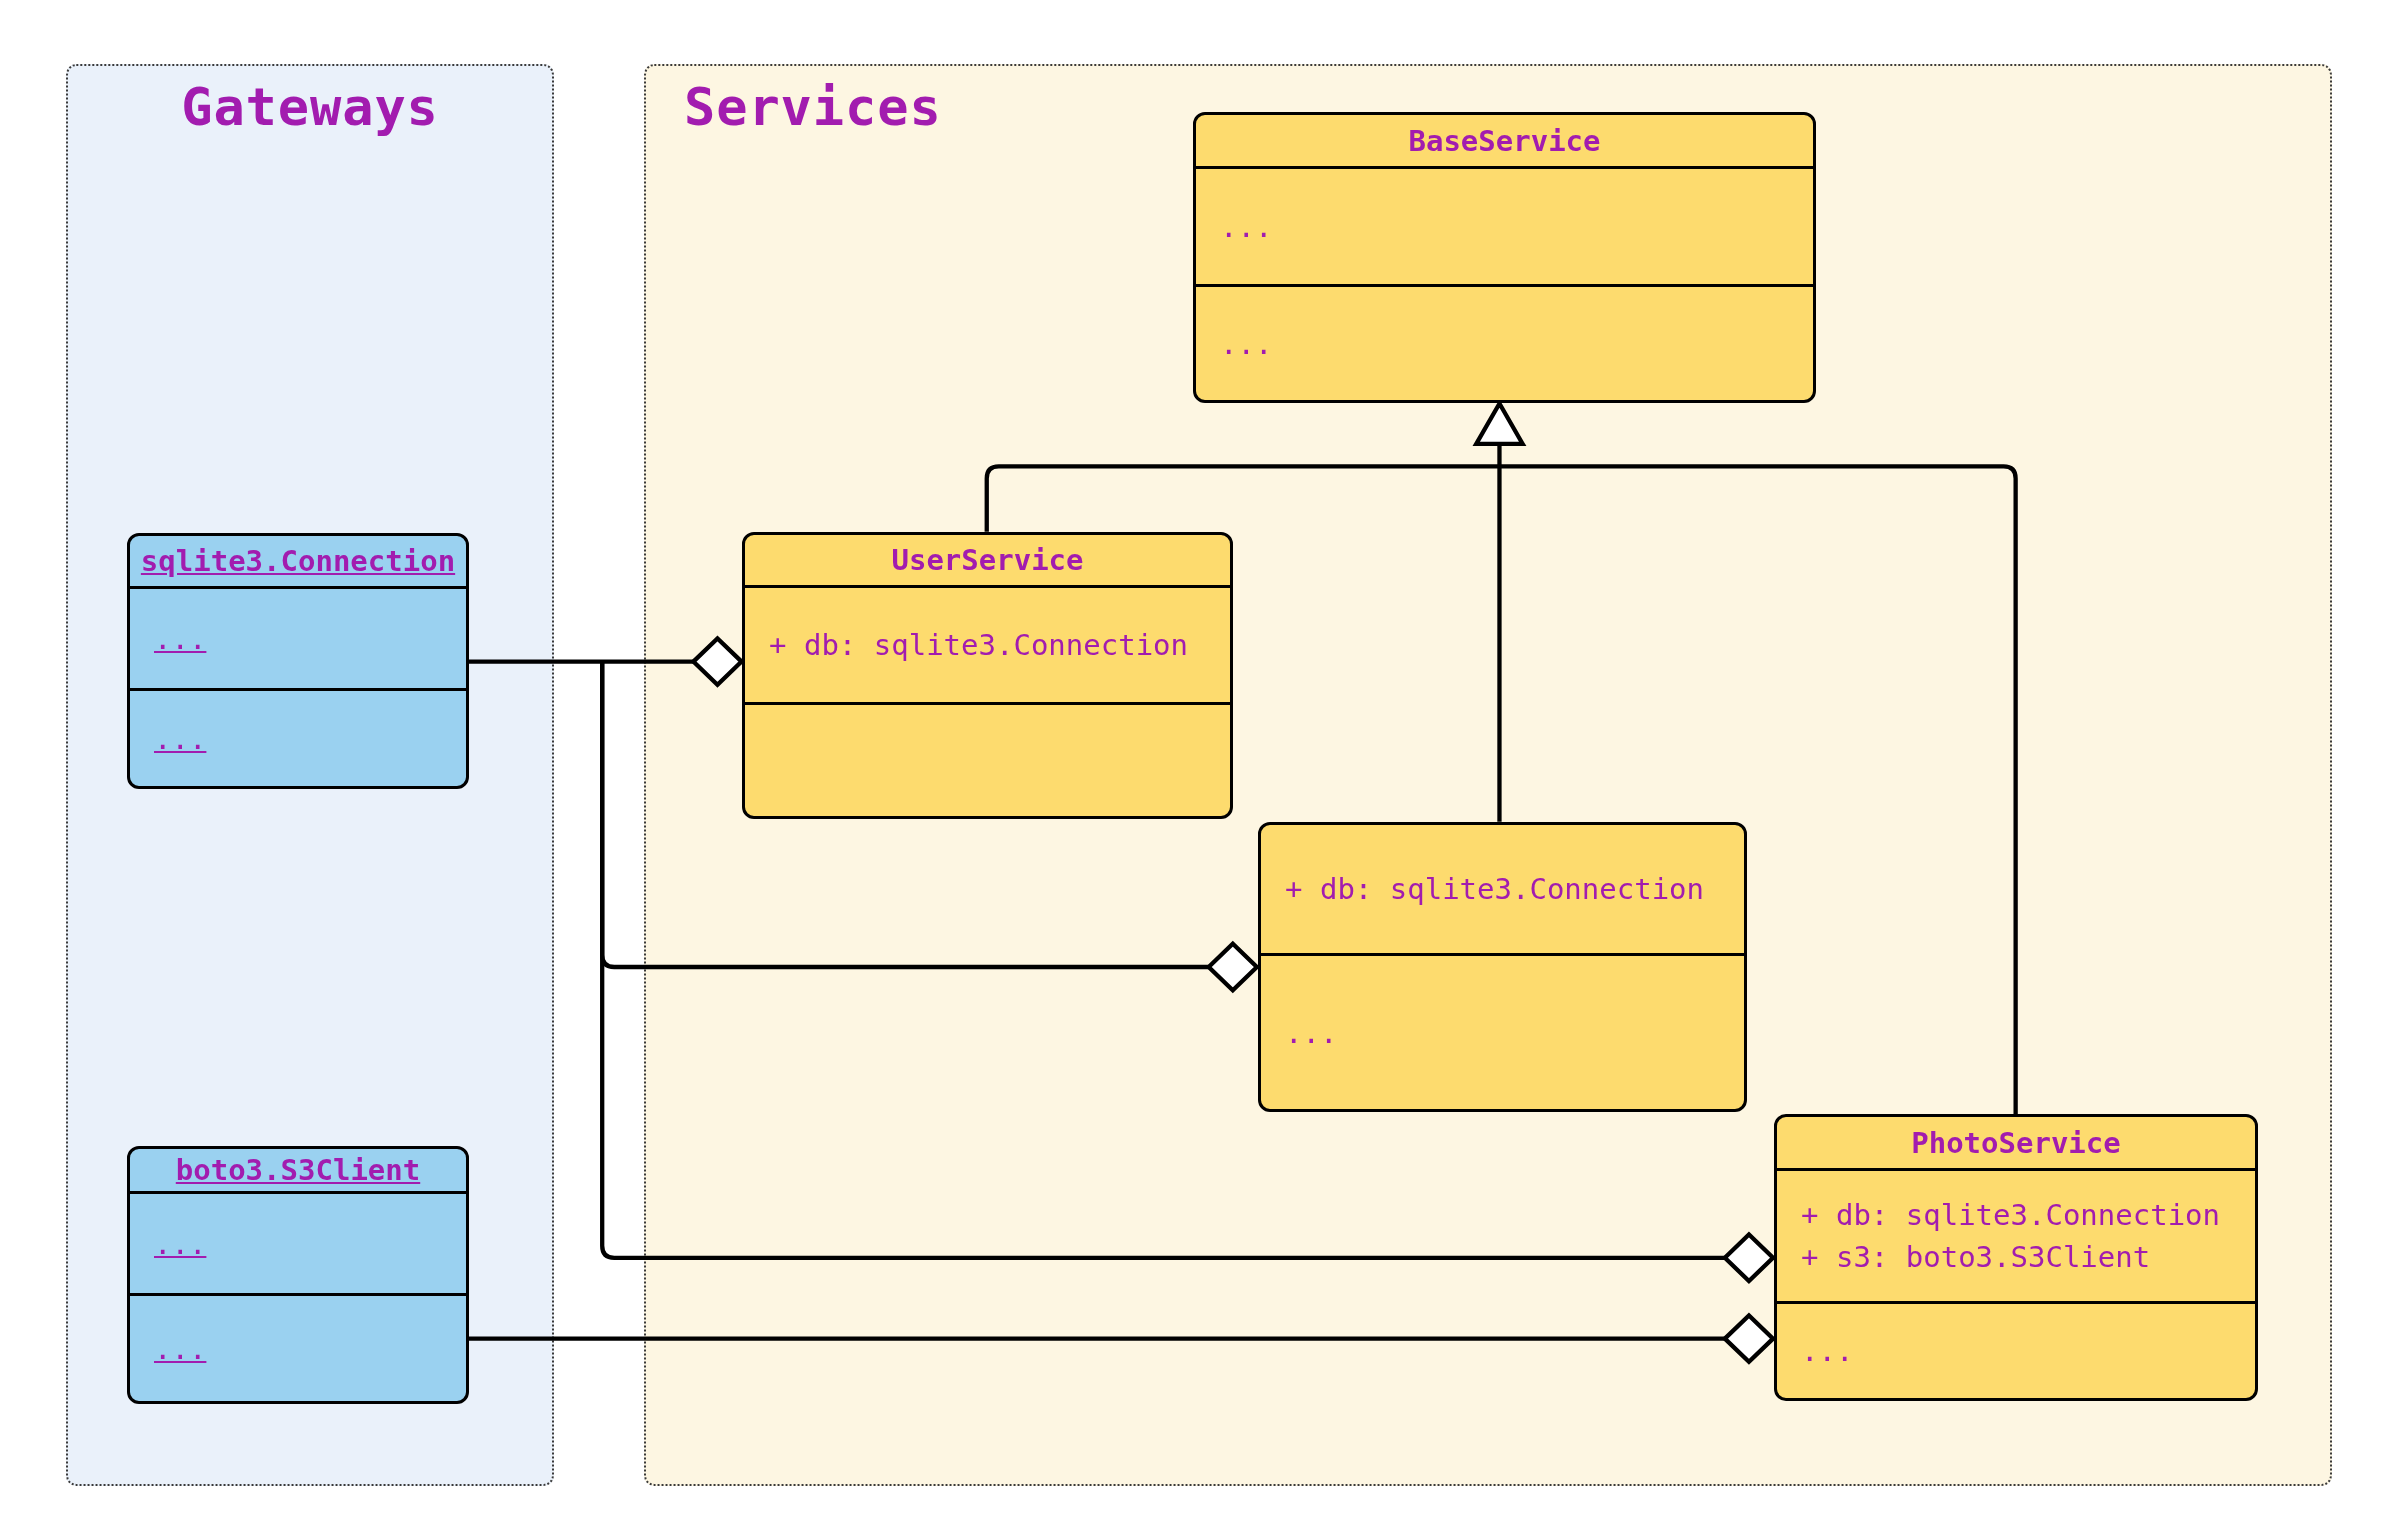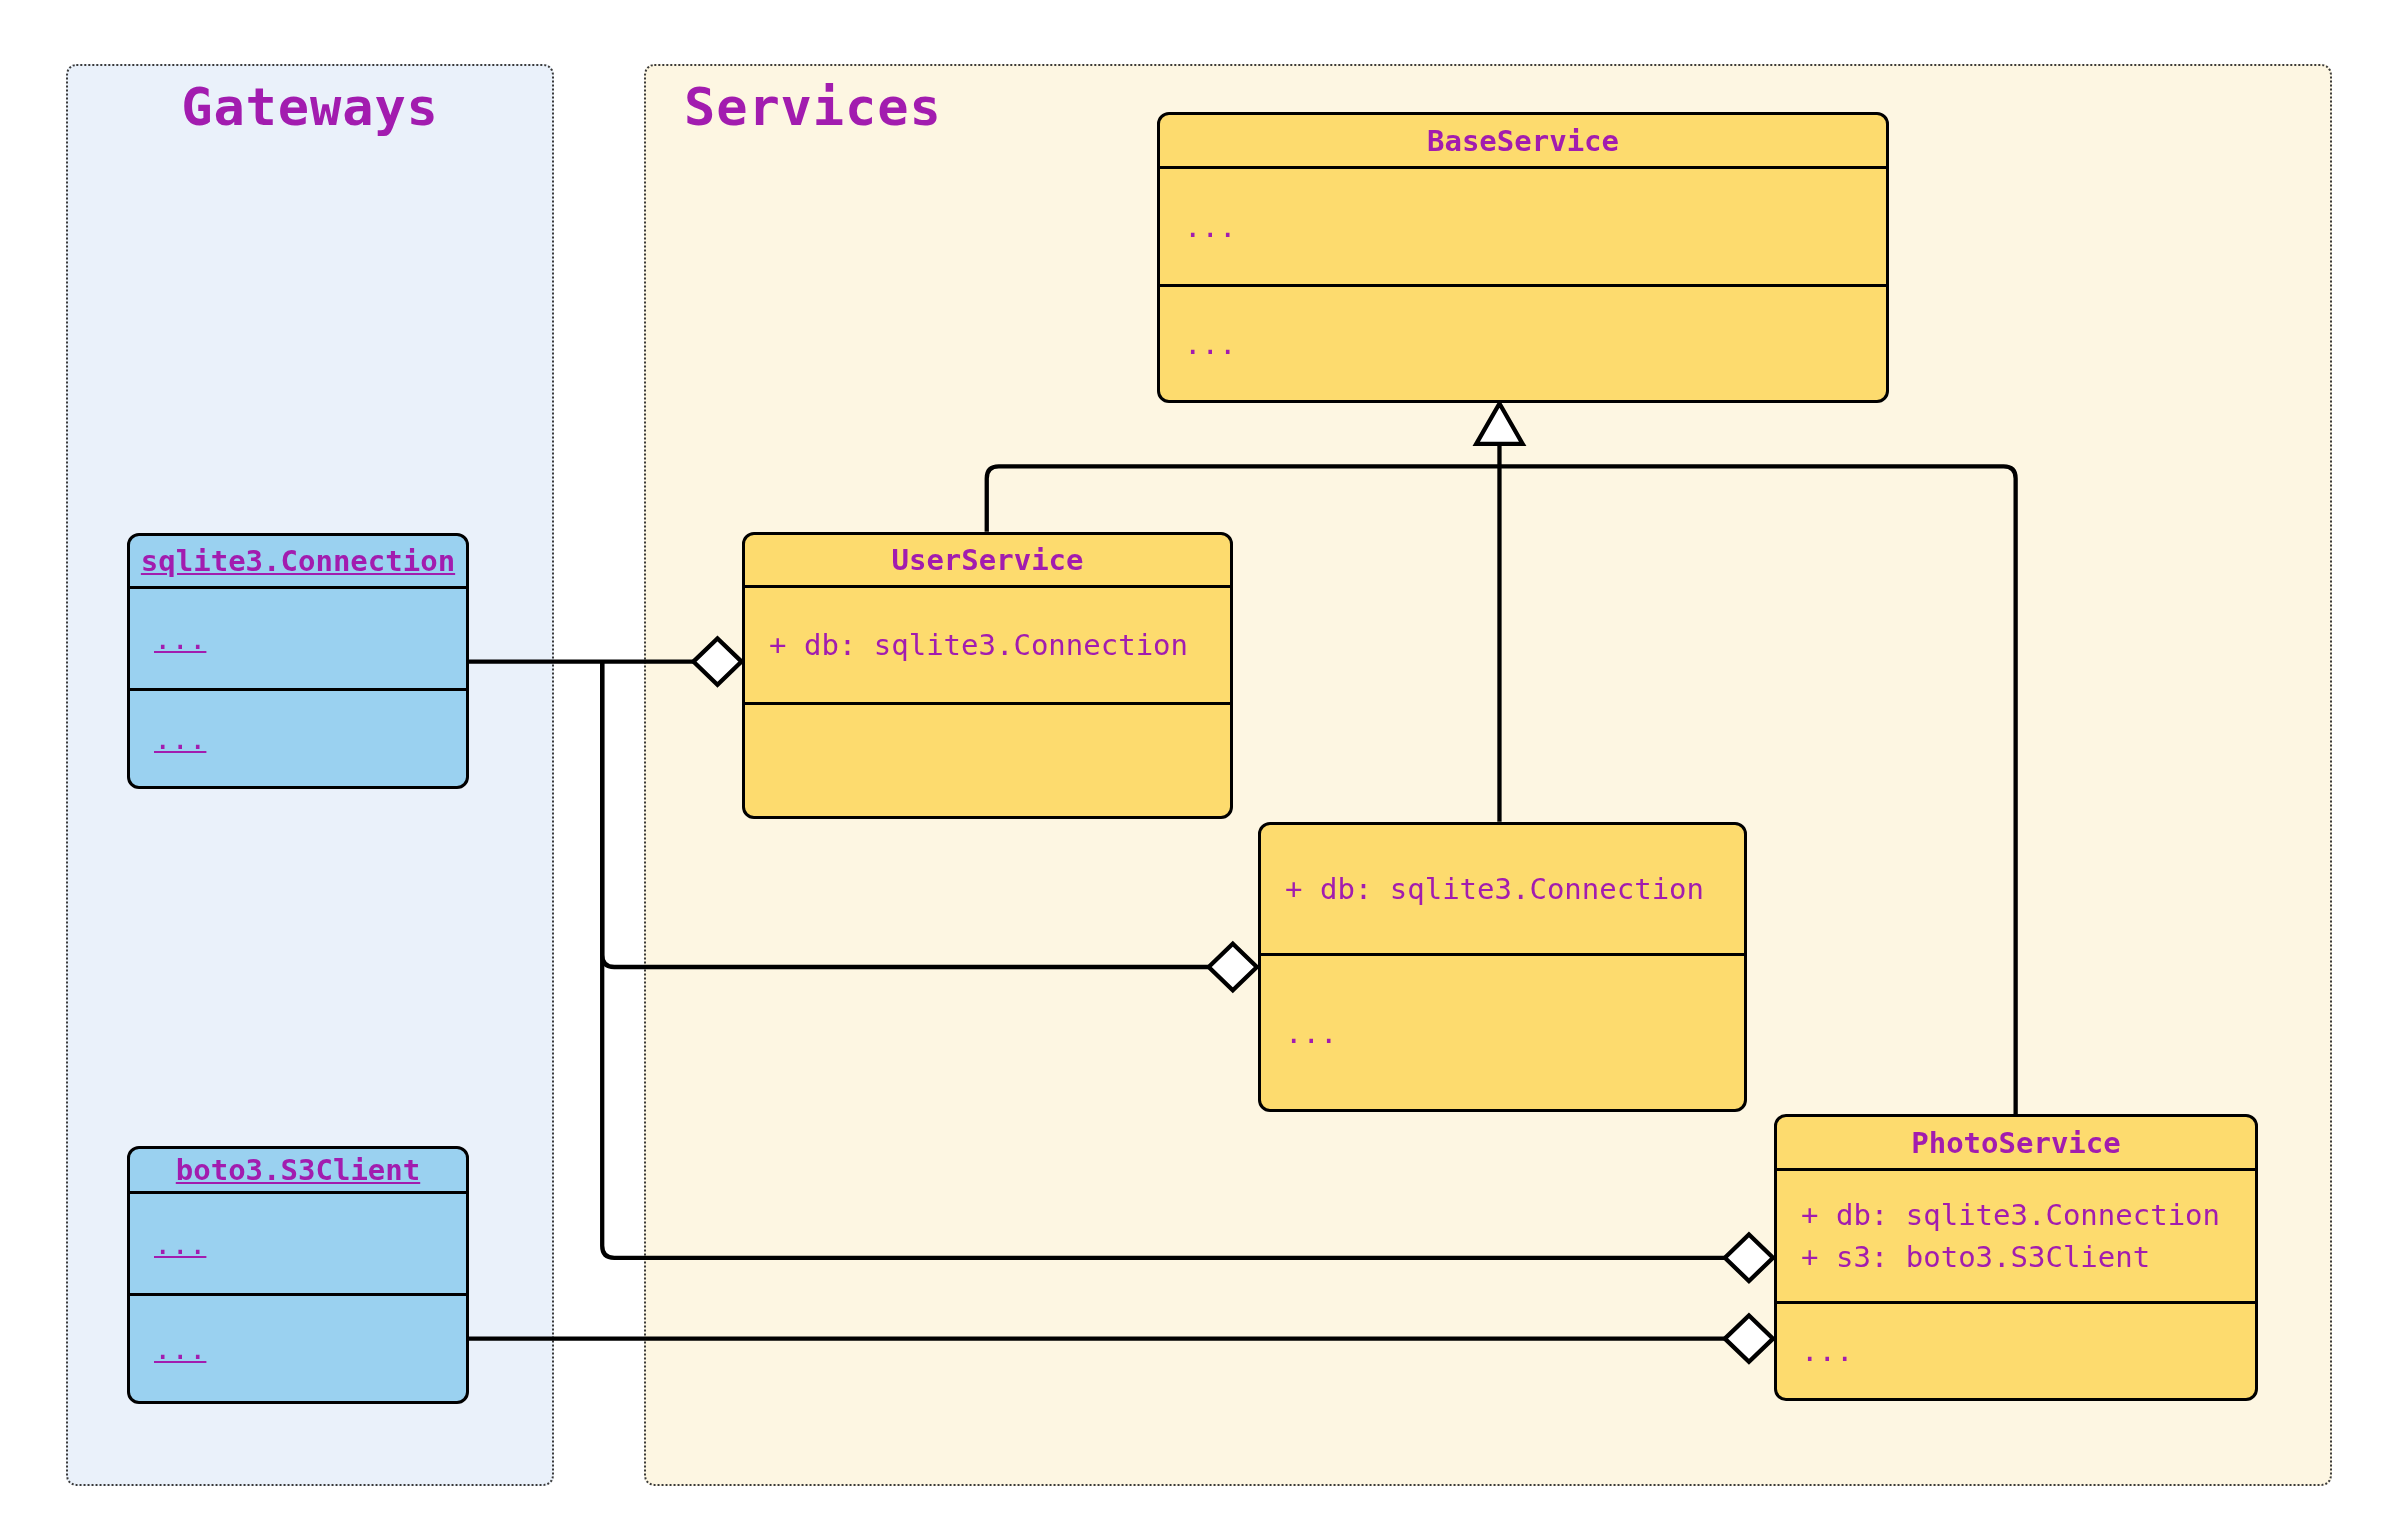--- a/index.html
+++ b/index.html
@@ -106,21 +106,21 @@
   <div class="cls blue" style="left:127px;top:1146px;width:342px;height:258px">
     <div class="cls-title" style="height:45px">boto3.S3Client</div>
     <div class="cls-attrs" style="height:102px">
       <div class="row">...</div>
     </div>
     <div class="cls-methods">
       <div class="row">...</div>
     </div>
   </div>
 
-  <div class="cls yellow" style="left:1157px;top:112px;width:732px;height:291px">
+  <div class="cls yellow" style="left:1193px;top:112px;width:623px;height:291px">
     <div class="cls-title" style="height:54px">BaseService</div>
     <div class="cls-attrs" style="height:118px">
       <div class="row">...</div>
     </div>
     <div class="cls-methods">
       <div class="row">...</div>
     </div>
   </div>
 
   <div class="cls yellow" style="left:742px;top:532px;width:491px;height:287px">

